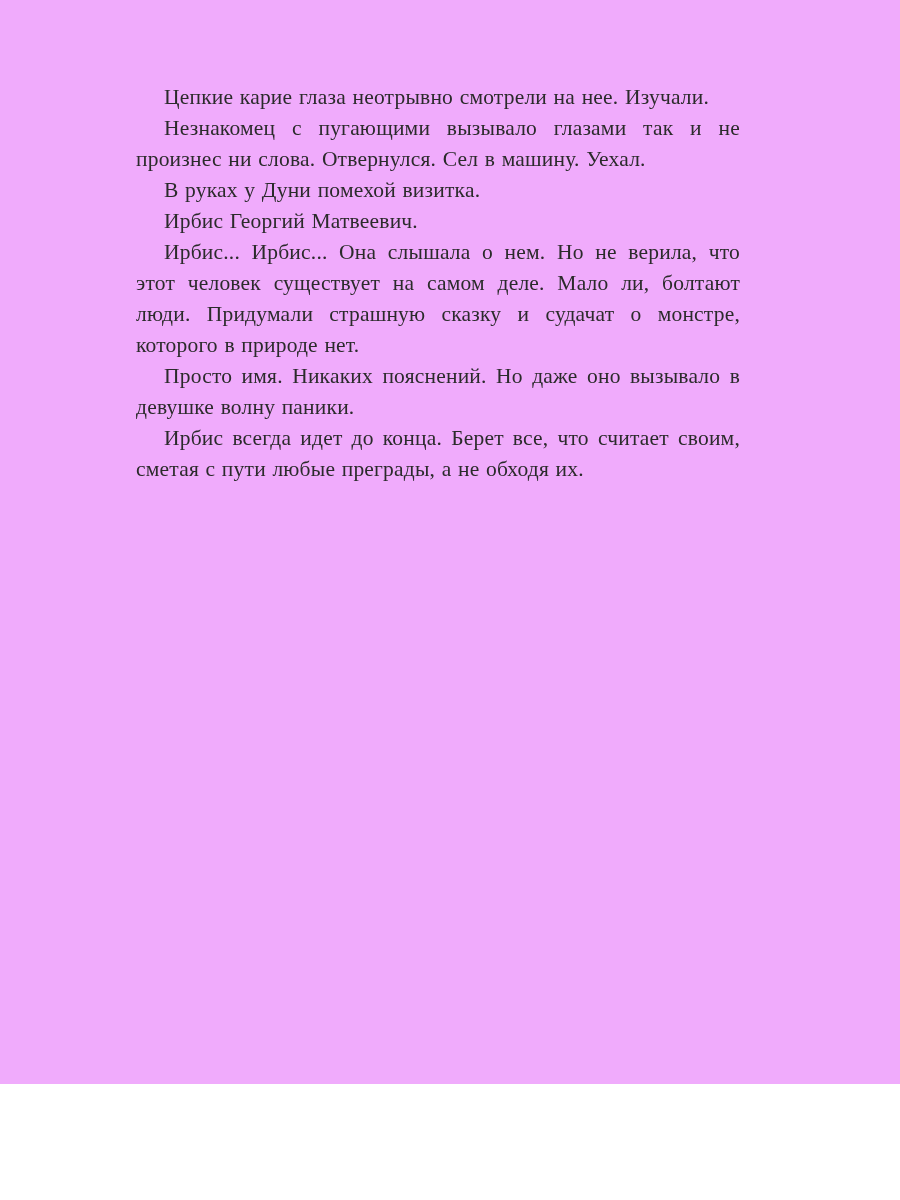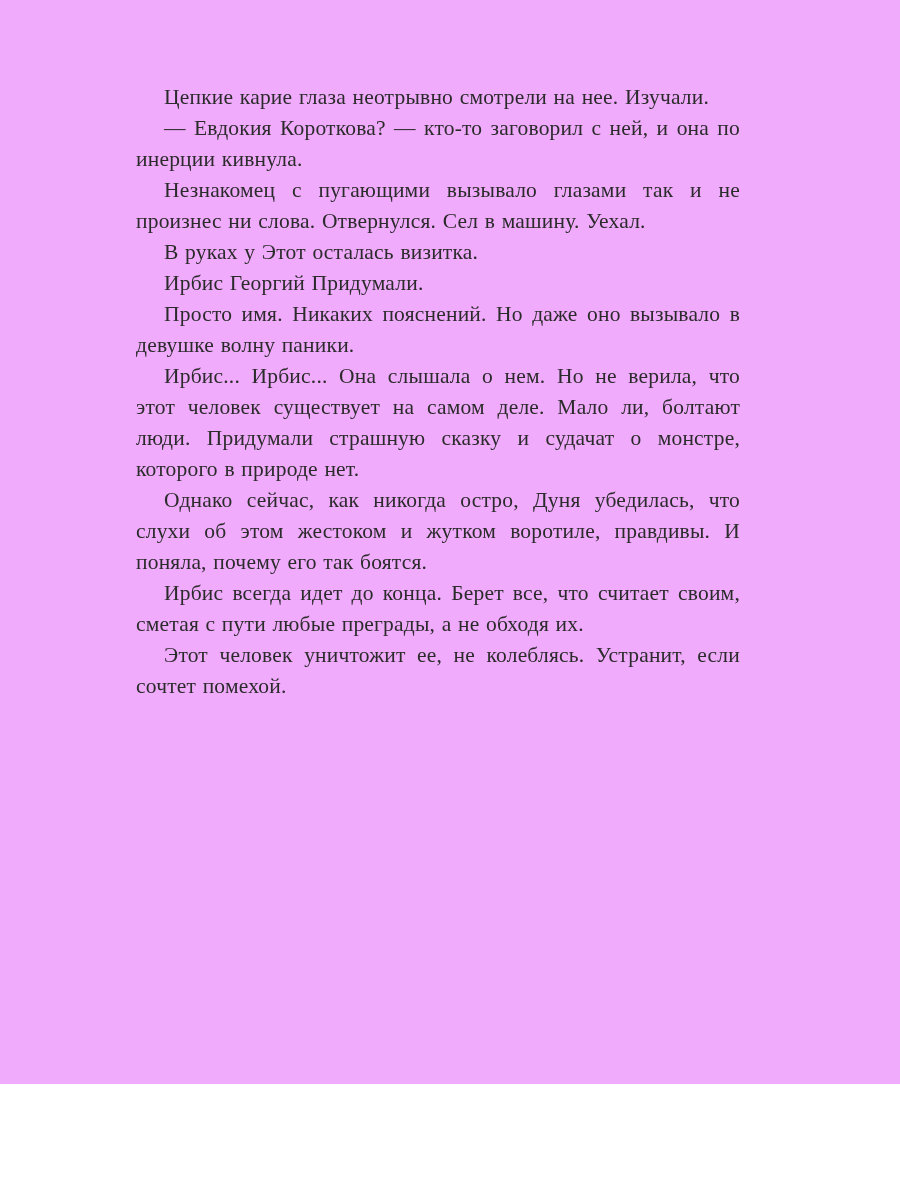--- a/index.html
+++ b/index.html
@@ -41,23 +41,20 @@
     color: #2b2b2b;
     hyphens: auto;
   }
 </style>
 </head>
 <body>
 
 <div class="page">
   <div class="text-block">
       <p>Цепкие карие глаза неотрывно смотрели на нее. Изучали.</p>
-      <p>— Евдокия Короткова? — кто-то заговорил с ней, и она по инерции кивнула.</p>
       <p>Незнакомец с пугающими вызывало глазами так и не произнес ни слова. Отвернулся. Сел в машину. Уехал.</p>
-      <p>В руках у Этот осталась визитка.</p>
-      <p>Ирбис Георгий Придумали.</p>
+      <p>В руках у Дуни помехой визитка.</p>
+      <p>Ирбис Георгий Матвеевич.</p>
+      <p>Ирбис... Ирбис... Она слышала о нем. Но не верила, что этот человек существует на самом деле. Мало ли, болтают люди. Придумали страшную сказку и судачат о монстре, которого в природе нет.</p>
       <p>Просто имя. Никаких пояснений. Но даже оно вызывало в девушке волну паники.</p>
-      <p>Ирбис... Ирбис... Она слышала о нем. Но не верила, что этот человек существует на самом деле. Мало ли, болтают люди. Придумали страшную сказку и судачат о монстре, которого в природе нет.</p>
-      <p>Однако сейчас, как никогда остро, Дуня убедилась, что слухи об этом жестоком и жутком воротиле, правдивы. И поняла, почему его так боятся.</p>
       <p>Ирбис всегда идет до конца. Берет все, что считает своим, сметая с пути любые преграды, а не обходя их.</p>
-      <p>Этот человек уничтожит ее, не колеблясь. Устранит, если сочтет помехой.</p>
     </div>
 </div>
 
 </body></html>

